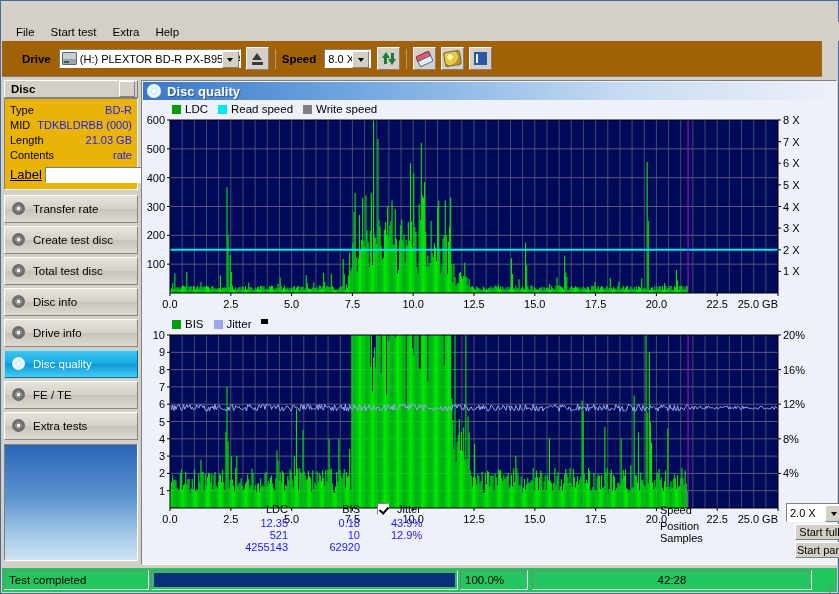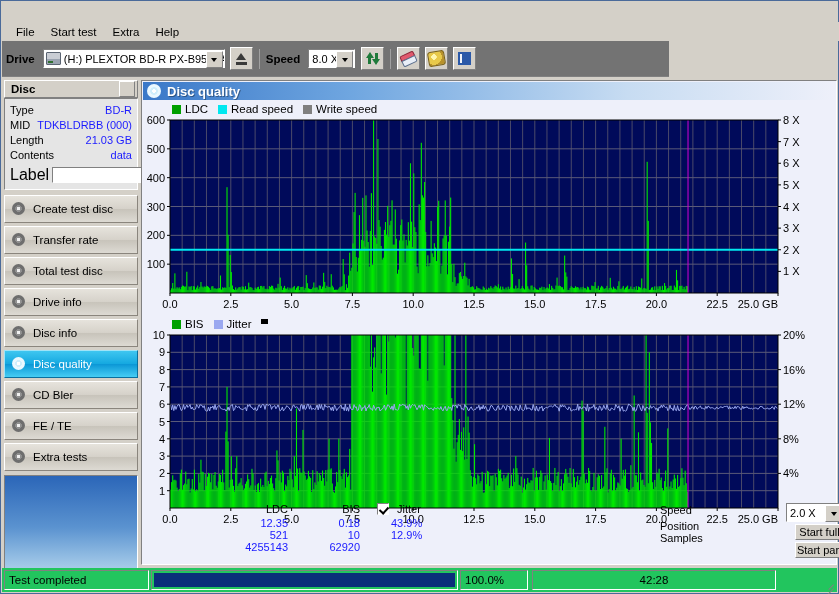--- a/index.html
+++ b/index.html
@@ -47,22 +47,22 @@
 
   
   .menubar{
     position:absolute;left:1px;top:21px;width:835px;height:19px;
     background:#d4d0c8;display:flex;align-items:center;padding-left:6px;
   }
   .menu-item{padding:2px 8px;color:#000;font-size:11.5px;}
 
   
   .toolbar{
-    position:absolute;left:1px;top:40px;width:667px;height:36px;
-    background:#737373;display:flex;align-items:center;padding-left:4px;
+    position:absolute;left:1px;top:40px;width:820px;height:36px;
+    background:#a16207;display:flex;align-items:center;padding-left:20px;
     box-sizing:border-box;
     border-bottom:1px solid #808080;
   }
   .tb-label{font-weight:bold;font-size:11.5px;margin-right:8px;}
   .combo{
     height:19px;background:#fff;border:1px solid;
     border-color:#808080 #fff #fff #808080;
     display:flex;align-items:center;box-sizing:border-box;
     position:relative;
   }
@@ -113,28 +113,28 @@
   .leftcol{position:absolute;left:3px;top:79px;width:134px;height:485px;}
   .panel-head{
     height:18px;background:#d4d0c8;
     border:1px solid;border-color:#fff #808080 #808080 #fff;
     display:flex;align-items:center;justify-content:space-between;
     box-sizing:border-box;padding-left:6px;
   }
   .panel-head b{font-size:11.5px;}
   .panel-head .sq{width:14px;height:14px;margin-right:2px;background:#d4d0c8;border:1px solid;border-color:#fff #808080 #808080 #fff;}
   .disc-box{
-    background:#e5e5e5;border:1px solid;border-color:#808080 #fff #fff #808080;
+    background:#eab308;border:1px solid;border-color:#808080 #fff #fff #808080;
     padding:4px 5px 5px 5px;box-sizing:border-box;
   }
   .disc-row{display:flex;justify-content:space-between;font-size:11px;line-height:15px;}
   .disc-row .k{color:#000;}
   .disc-row .v{color:#1a1aff;}
   .label-row{display:flex;align-items:center;margin-top:2px;gap:3px;}
-  .label-row .k{font-size:16px;}
+  .label-row .k{font-size:13px;text-decoration:underline;}
   .label-input{
     flex:1;height:16px;background:#fff;border:1px solid;
     border-color:#808080 #fff #fff #808080;box-sizing:border-box;
   }
   .disc-btn{
     width:19px;height:19px;background:#d4d0c8;border:1px solid;
     border-color:#fff #808080 #808080 #fff;display:flex;align-items:center;justify-content:center;
     box-sizing:border-box;
   }
   .cd-glyph{width:13px;height:13px;border-radius:50%;
@@ -276,59 +276,55 @@
       <div class="disc-row">
         <span class="k">MID</span>
         <span class="v">TDKBLDRBB (000)</span>
       </div>
       <div class="disc-row">
         <span class="k">Length</span>
         <span class="v">21.03 GB</span>
       </div>
       <div class="disc-row">
         <span class="k">Contents</span>
-        <span class="v">data</span>
+        <span class="v">rate</span>
       </div>
       <div class="label-row">
         <span class="k">Label</span>
         <input class="label-input" type="text" value="" style="">
         <div class="disc-btn">
           <div class="cd-glyph"></div>
         </div>
       </div>
     </div>
 
     <div class="navlist">
       <div class="navbtn">
         <div class="nav-ic"></div>
-        <span>Create test disc</span>
+        <span>Transfer rate</span>
       </div>
       <div class="navbtn">
         <div class="nav-ic"></div>
-        <span>Transfer rate</span>
+        <span>Create test disc</span>
       </div>
       <div class="navbtn">
         <div class="nav-ic"></div>
         <span>Total test disc</span>
       </div>
       <div class="navbtn">
         <div class="nav-ic"></div>
-        <span>Drive info</span>
+        <span>Disc info</span>
       </div>
       <div class="navbtn">
         <div class="nav-ic"></div>
-        <span>Disc info</span>
+        <span>Drive info</span>
       </div>
       <div class="navbtn sel">
         <div class="nav-ic"></div>
         <span>Disc quality</span>
-      </div>
-      <div class="navbtn">
-        <div class="nav-ic"></div>
-        <span>CD Bler</span>
       </div>
       <div class="navbtn">
         <div class="nav-ic"></div>
         <span>FE / TE</span>
       </div>
       <div class="navbtn">
         <div class="nav-ic"></div>
         <span>Extra tests</span>
       </div>
     </div>
@@ -1586,16 +1582,16 @@
   </div>
 
   <div class="statusbar">
     <div class="sb-cell" style="left:2px;width:145px;padding-left:4px">Test completed</div>
     <div class="sb-cell" style="left:149px;width:307px;">
       <div class="pbar">
           <i id="pfill" style="width: 100%;"></i>
         </div>
     </div>
     <div class="sb-cell" style="left:458px;width:68px;padding-left:4px">100.0%</div>
-    <div class="sb-cell" style="left:530px;width:244px;justify-content:center">42:28</div>
+    <div class="sb-cell" style="left:530px;width:280px;justify-content:center">42:28</div>
     <div class="grip"></div>
   </div>
 </div>
 
 </body></html>

